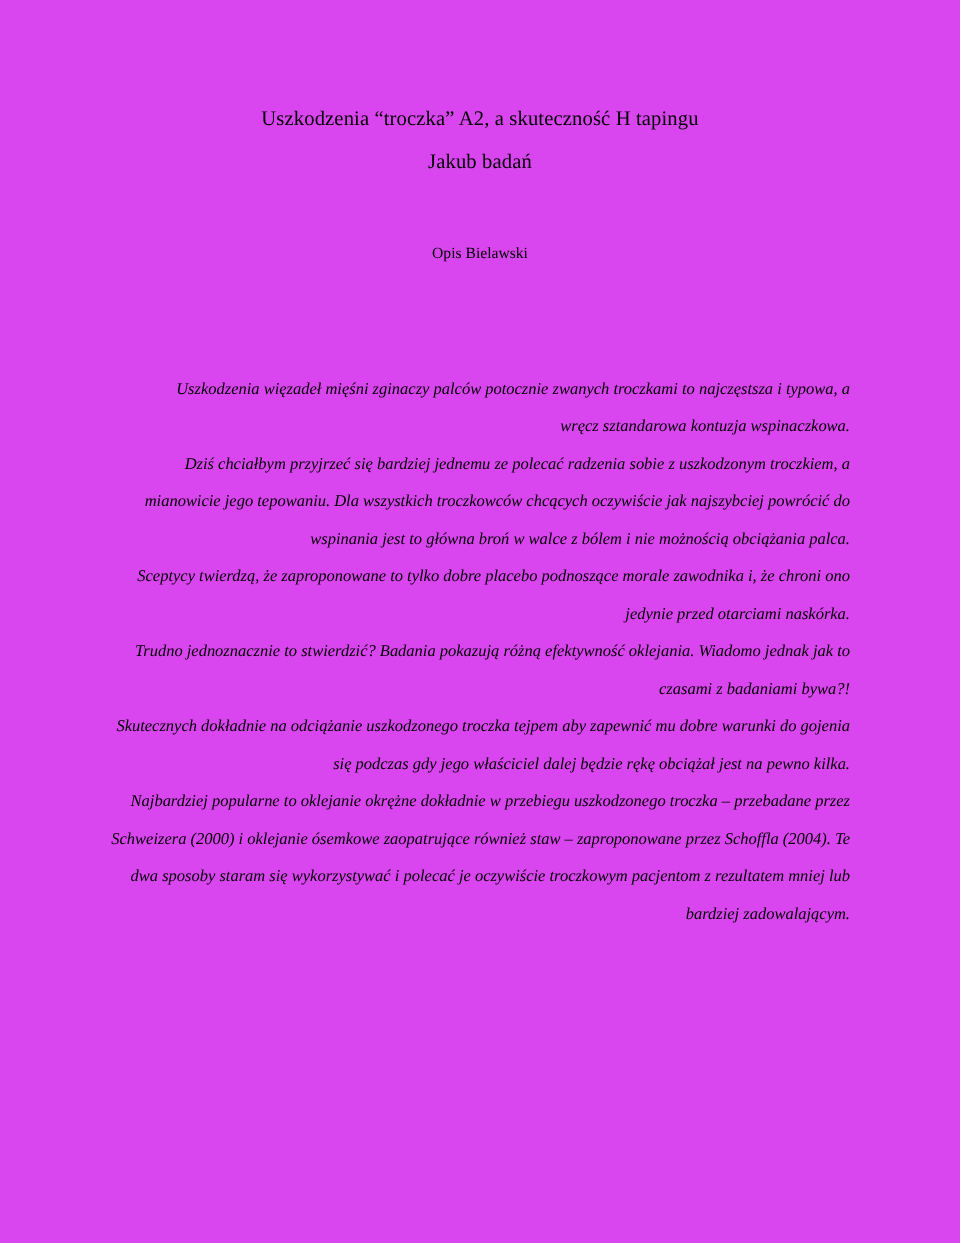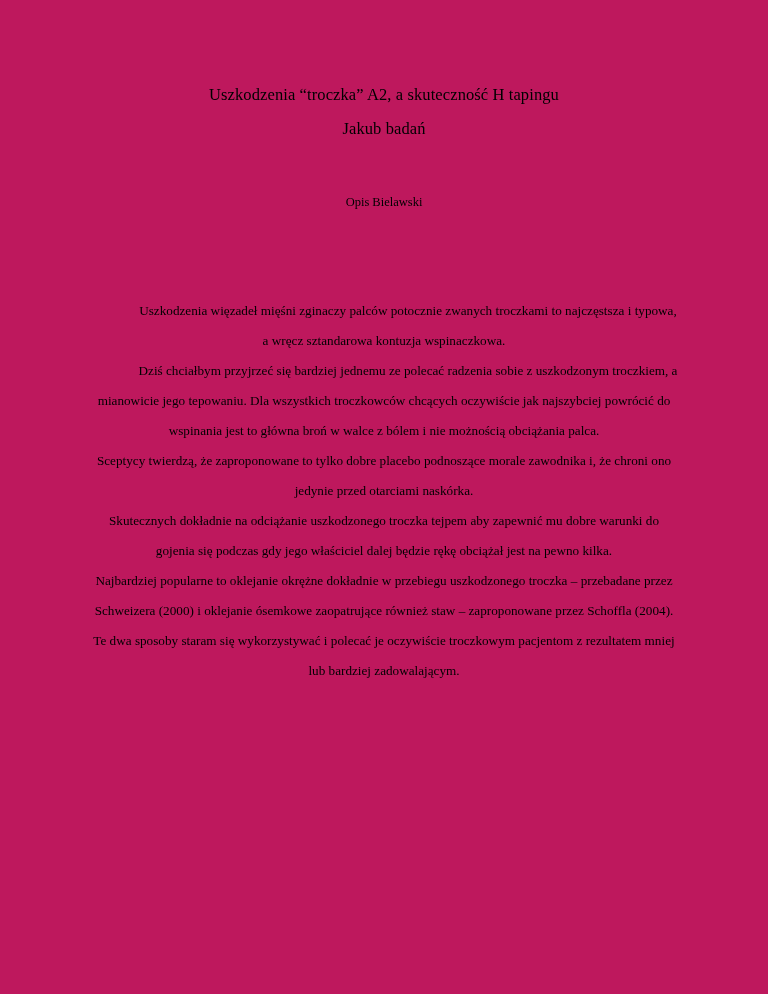--- a/index.html
+++ b/index.html
@@ -11,21 +11,21 @@
     width: 768px;
     height: 994px;
     font-family: "Liberation Serif", "DejaVu Serif", serif;
     color: #000000;
     overflow: hidden;
   }
   .page {
     position: relative;
     width: 768px;
     height: 994px;
-    background: #be185d;
+    background: #d946ef;
     box-sizing: border-box;
   }
   .content {
     position: absolute;
     left: 88px;
     top: 0;
     width: 592px;
   }
   .title-block {
     margin-top: 78px;
@@ -41,22 +41,23 @@
     text-align: center;
     font-size: 12.5px;
     line-height: 20px;
   }
   .body-block {
     margin-top: 84px;
   }
   .para {
     font-size: 13.2px;
     line-height: 30px;
-    text-align: center;
+    text-align: right;
     margin: 0;
+    font-style: italic;
   }
   .indent {
     text-indent: 48px;
   }
 </style>
 </head>
 <body>
 
 <div class="page">
   <div class="content">
@@ -65,18 +66,19 @@
       <div class="title-line">Uszkodzenia “troczka” A2, a skuteczność H tapingu</div>
       <div class="title-line">Jakub badań</div>
     </div>
 
     <div class="author">Opis Bielawski</div>
 
     <div class="body-block">
       <p class="para indent">Uszkodzenia więzadeł mięśni zginaczy palców potocznie zwanych troczkami to najczęstsza i typowa, a wręcz sztandarowa kontuzja wspinaczkowa.</p>
       <p class="para indent">Dziś chciałbym przyjrzeć się bardziej jednemu ze polecać radzenia sobie z uszkodzonym troczkiem, a mianowicie jego tepowaniu. Dla wszystkich troczkowców chcących oczywiście jak najszybciej powrócić do wspinania jest to główna broń w walce z bólem i nie możnością obciążania palca.</p>
       <p class="para">Sceptycy twierdzą, że zaproponowane to tylko dobre placebo podnoszące morale zawodnika i, że chroni ono jedynie przed otarciami naskórka.</p>
+      <p class="para">Trudno jednoznacznie to stwierdzić? Badania pokazują różną efektywność oklejania. Wiadomo jednak jak to czasami z badaniami bywa?!</p>
       <p class="para">Skutecznych dokładnie na odciążanie uszkodzonego troczka tejpem aby zapewnić mu dobre warunki do gojenia się podczas gdy jego właściciel dalej będzie rękę obciążał jest na pewno kilka.</p>
       <p class="para">Najbardziej popularne to oklejanie okrężne dokładnie w przebiegu uszkodzonego troczka – przebadane  przez Schweizera (2000) i oklejanie ósemkowe zaopatrujące również staw – zaproponowane przez Schoffla  (2004). Te dwa sposoby staram się wykorzystywać i polecać je oczywiście troczkowym pacjentom z rezultatem mniej lub bardziej zadowalającym.</p>
     </div>
 
   </div>
 </div>
 
 </body></html>

